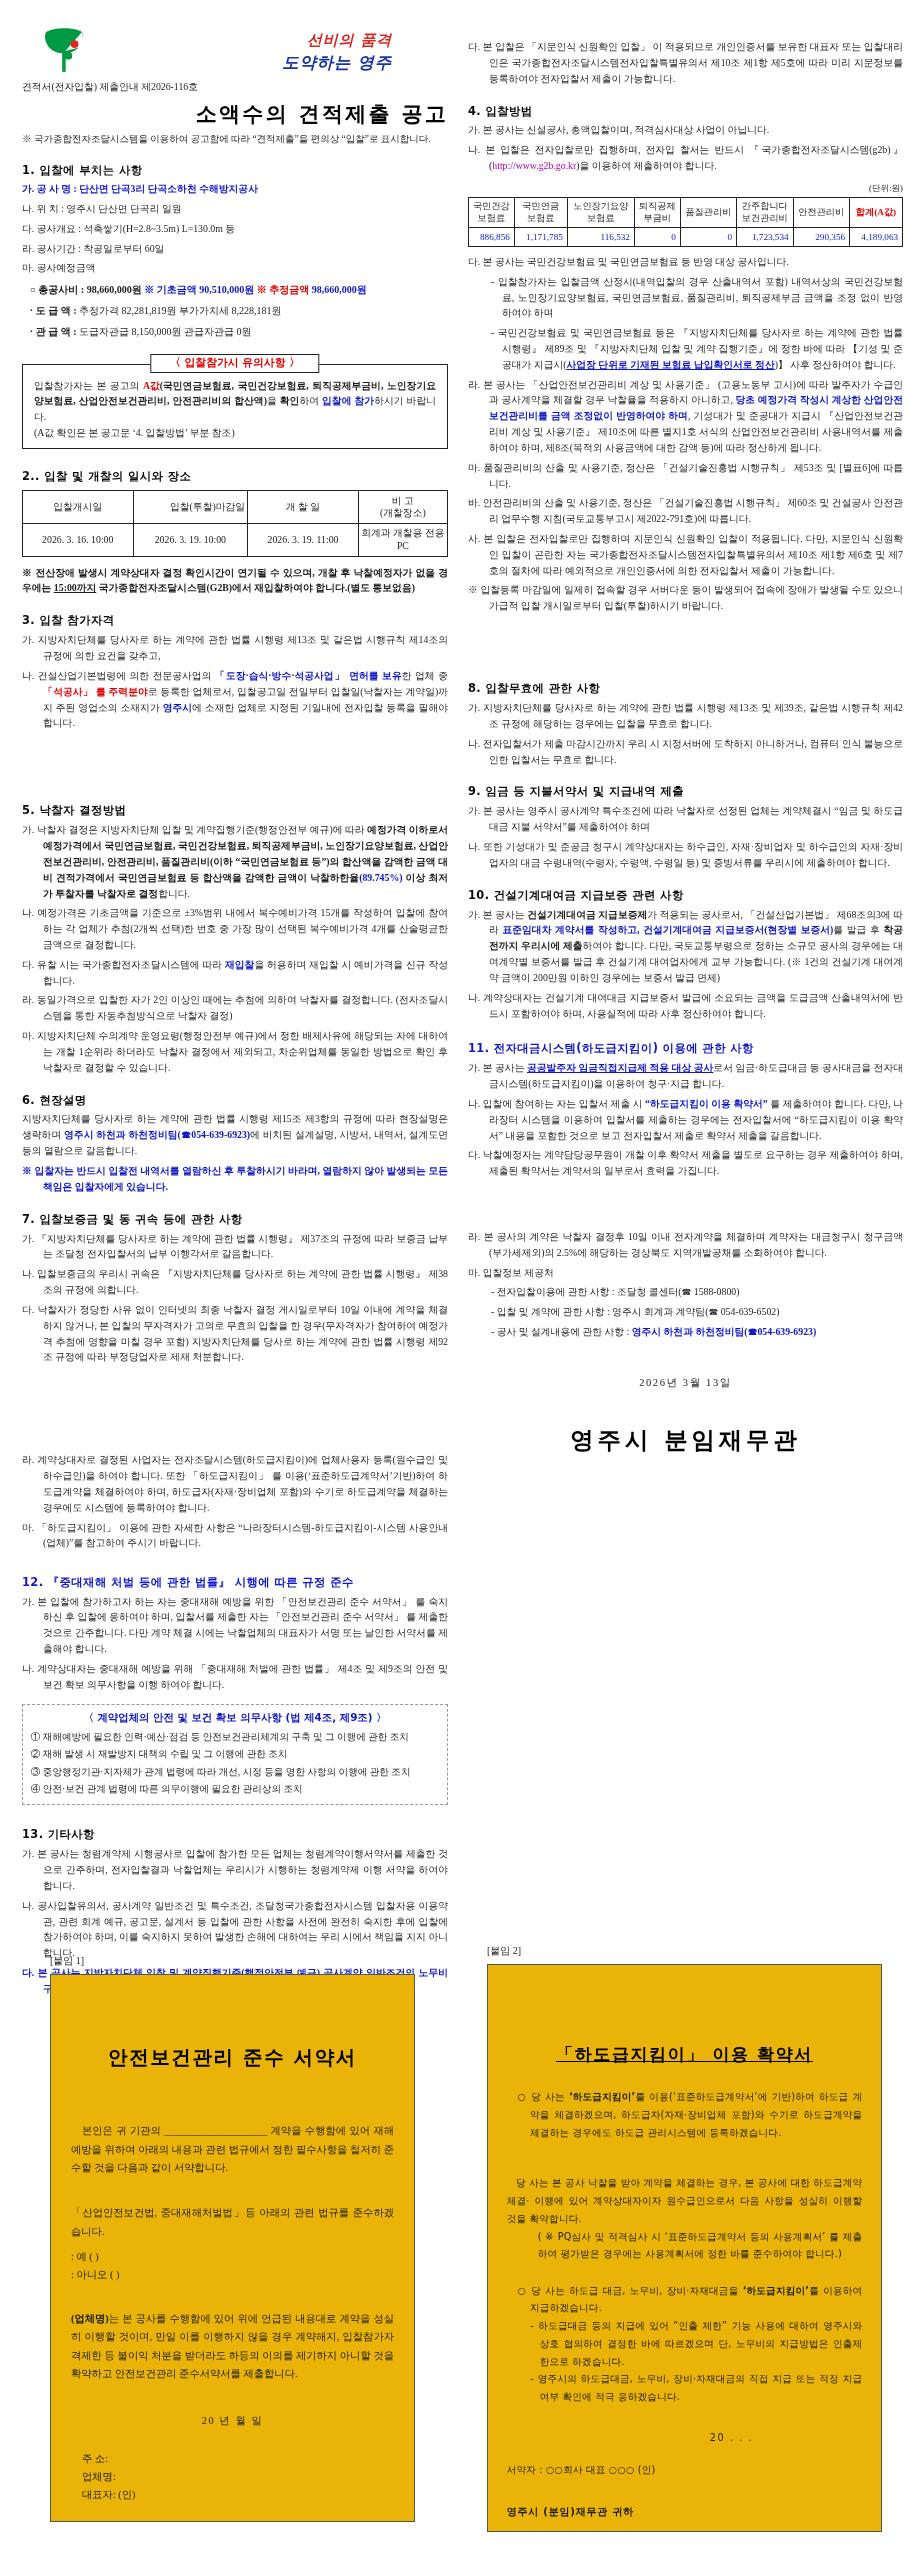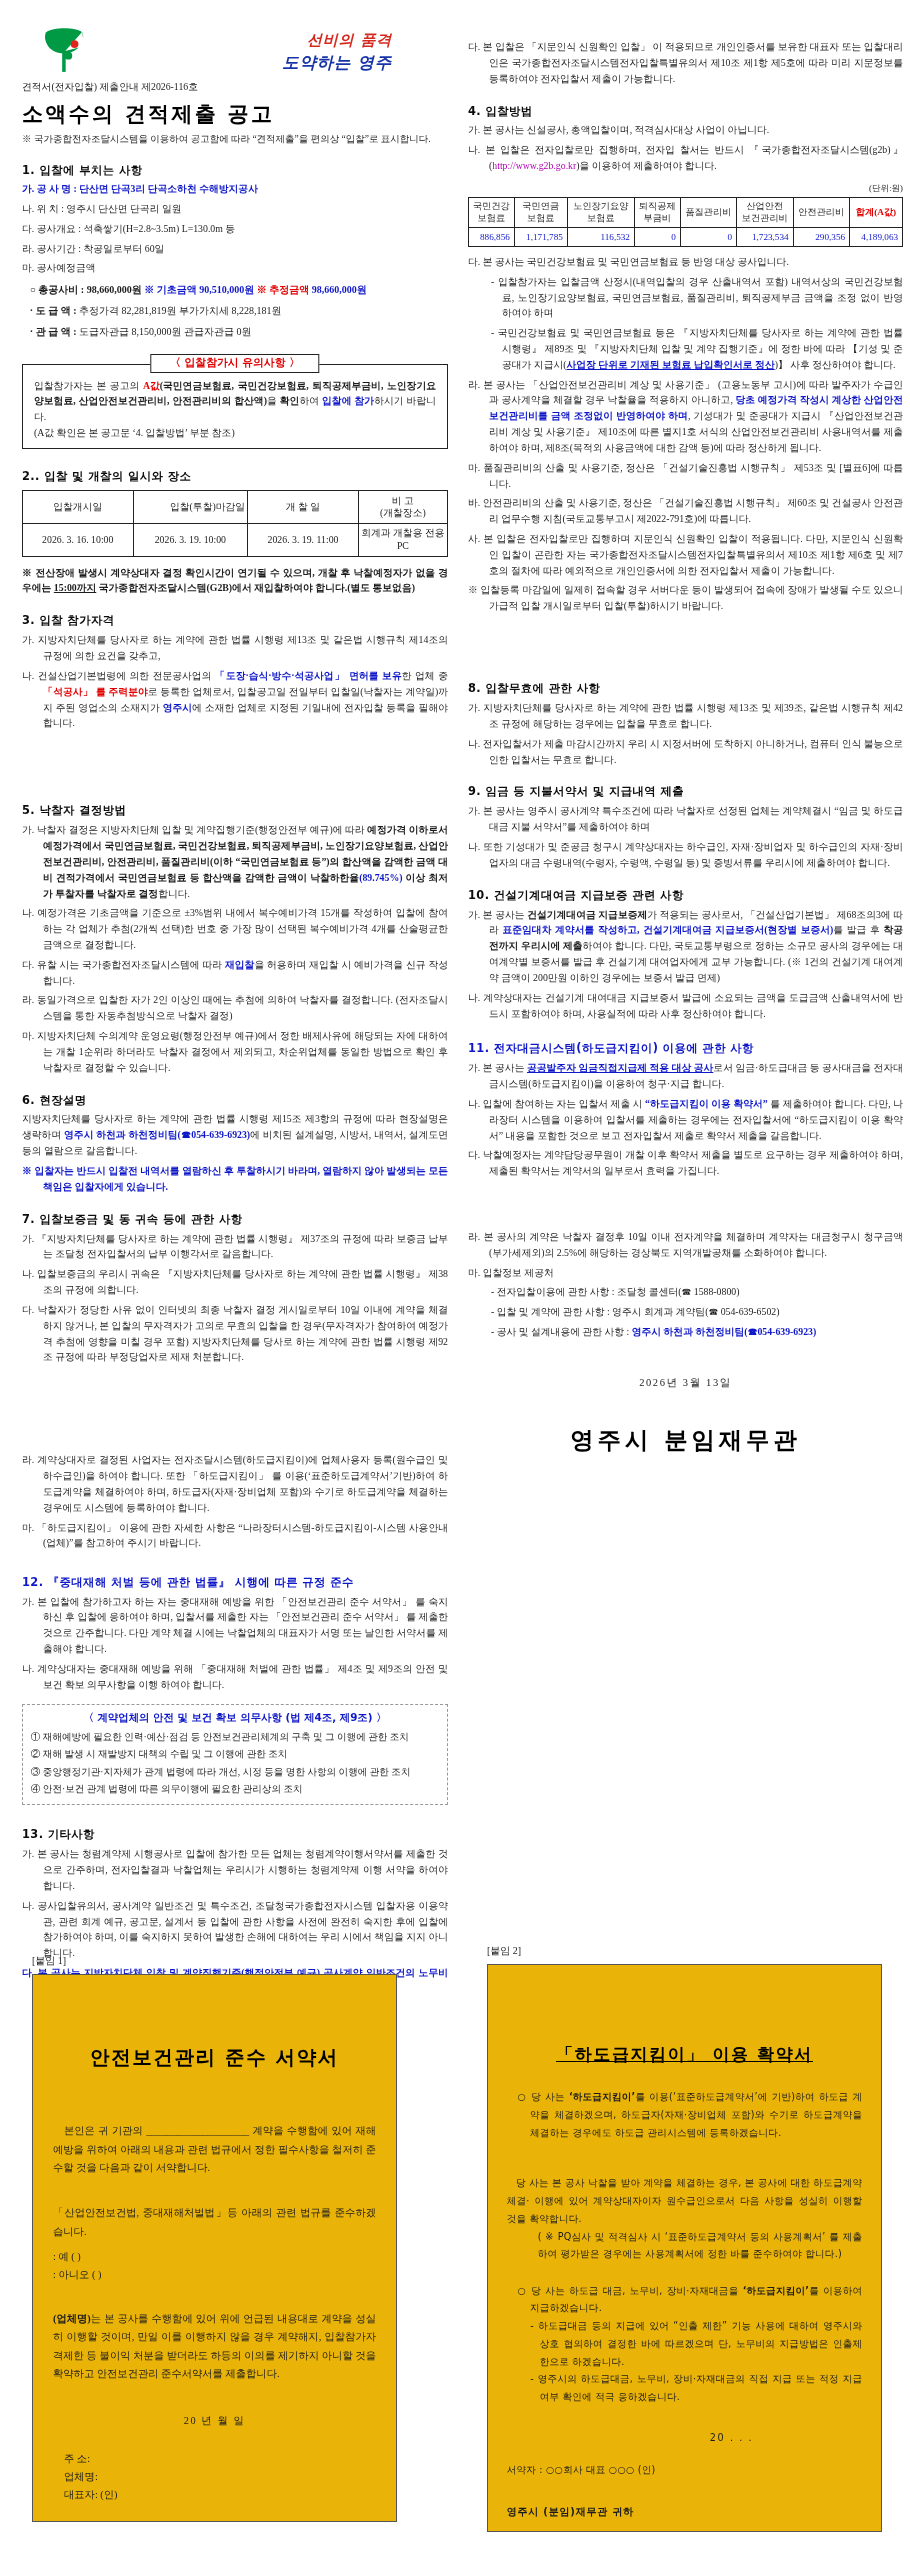--- a/index.html
+++ b/index.html
@@ -13,21 +13,21 @@
 
   
   .hdr-row{display:flex;justify-content:space-between;align-items:flex-start;}
   .logo{width:45px;height:48px;margin-left:20px;}
   .slogan{text-align:right;margin-right:56px;margin-top:4.7px;
     font-family:"DejaVu Sans","Liberation Sans",sans-serif;font-style:italic;font-weight:700;}
   .slogan1{color:#d5281e;font-size:15px;letter-spacing:0.8px;}
   .slogan2{color:#1733a8;font-size:16.4px;letter-spacing:0.8px;margin-top:1.6px;padding-right:-4.7px;}
   .doc-no{font-size:9.8px;margin-top:6.2px;}
   .main-title{font-family:"DejaVu Sans","Liberation Sans",sans-serif;font-weight:700;
-    font-size:21px;letter-spacing:2.3px;text-align:left;margin:6.2px 0 4.7px;color:#000;}
+    font-size:21px;letter-spacing:2.3px;text-align:right;margin:6.2px 0 4.7px;color:#000;}
   .head-note{font-size:9.5px;text-align:justify;}
 
   
   .sec{font-family:"DejaVu Sans","Liberation Sans",sans-serif;font-weight:700;
     font-size:11.4px;margin:0;margin-top:17px;color:#0d0d0d;letter-spacing:0.4px;}
   .sec.blue{color:#0f18c8;}
 
   
   p{margin:0;}
   .item{font-size:9.8px;line-height:1.62;text-align:justify;margin-top:3.9px;
@@ -65,21 +65,21 @@
   .dash-title{color:#0f18c8;font-weight:700;font-family:"DejaVu Sans","Liberation Sans",sans-serif;
     text-align:center;font-size:10.4px;margin-bottom:5.5px;}
   .dash p{font-size:9.6px;line-height:1.55;margin-top:2.3px;text-align:justify;}
 
   .date-line{font-size:10.5px;text-align:center;margin-top:36px;letter-spacing:1.6px;}
   .issuer{font-family:"DejaVu Sans","Liberation Sans",sans-serif;font-size:23.4px;font-weight:700;
     text-align:center;letter-spacing:3.9px;margin-top:34px;color:#000;}
 
   
   .att{position:absolute;}
-  .att1{left:32px;top:1954px;width:365px;}
+  .att1{left:50px;top:1954px;width:365px;}
   .att2{left:487px;top:1944px;width:395px;}
   .att-label{font-size:10px;margin-bottom:6.2px;}
   .att-box{border:1.6px solid #555;background:#eab308;}
   .att1 .att-box{height:546px;padding:0 20px;}
   .att2 .att-box{height:566px;padding:0 18.7px;}
   .att-title{font-family:"DejaVu Sans","Liberation Sans",sans-serif;font-weight:700;
     font-size:19.5px;text-align:center;letter-spacing:1.6px;margin-top:69px;color:#000;}
   .att2 .att-title{font-size:17px;text-decoration:underline;margin-top:78px;}
   .att1 p.body{font-size:10.3px;line-height:1.8;text-align:justify;}
   .att2 p.body{font-family:"DejaVu Sans","Liberation Sans",sans-serif;font-size:9.6px;
@@ -204,21 +204,21 @@
           <tr>
         <th>국민건강
 보험료</th>
         <th>국민연금
 보험료</th>
         <th>노인장기요양
 보험료</th>
         <th>퇴직공제
 부금비</th>
         <th>품질관리비</th>
-        <th>산업안전
+        <th>간주합니다
 보건관리비</th>
         <th>안전관리비</th>
         <th class="red">합계(A값)</th>
       </tr>
       <tr>
         <td>886,856</td>
         <td>1,171,785</td>
         <td>116,532</td>
         <td>0</td>
         <td>0</td>

